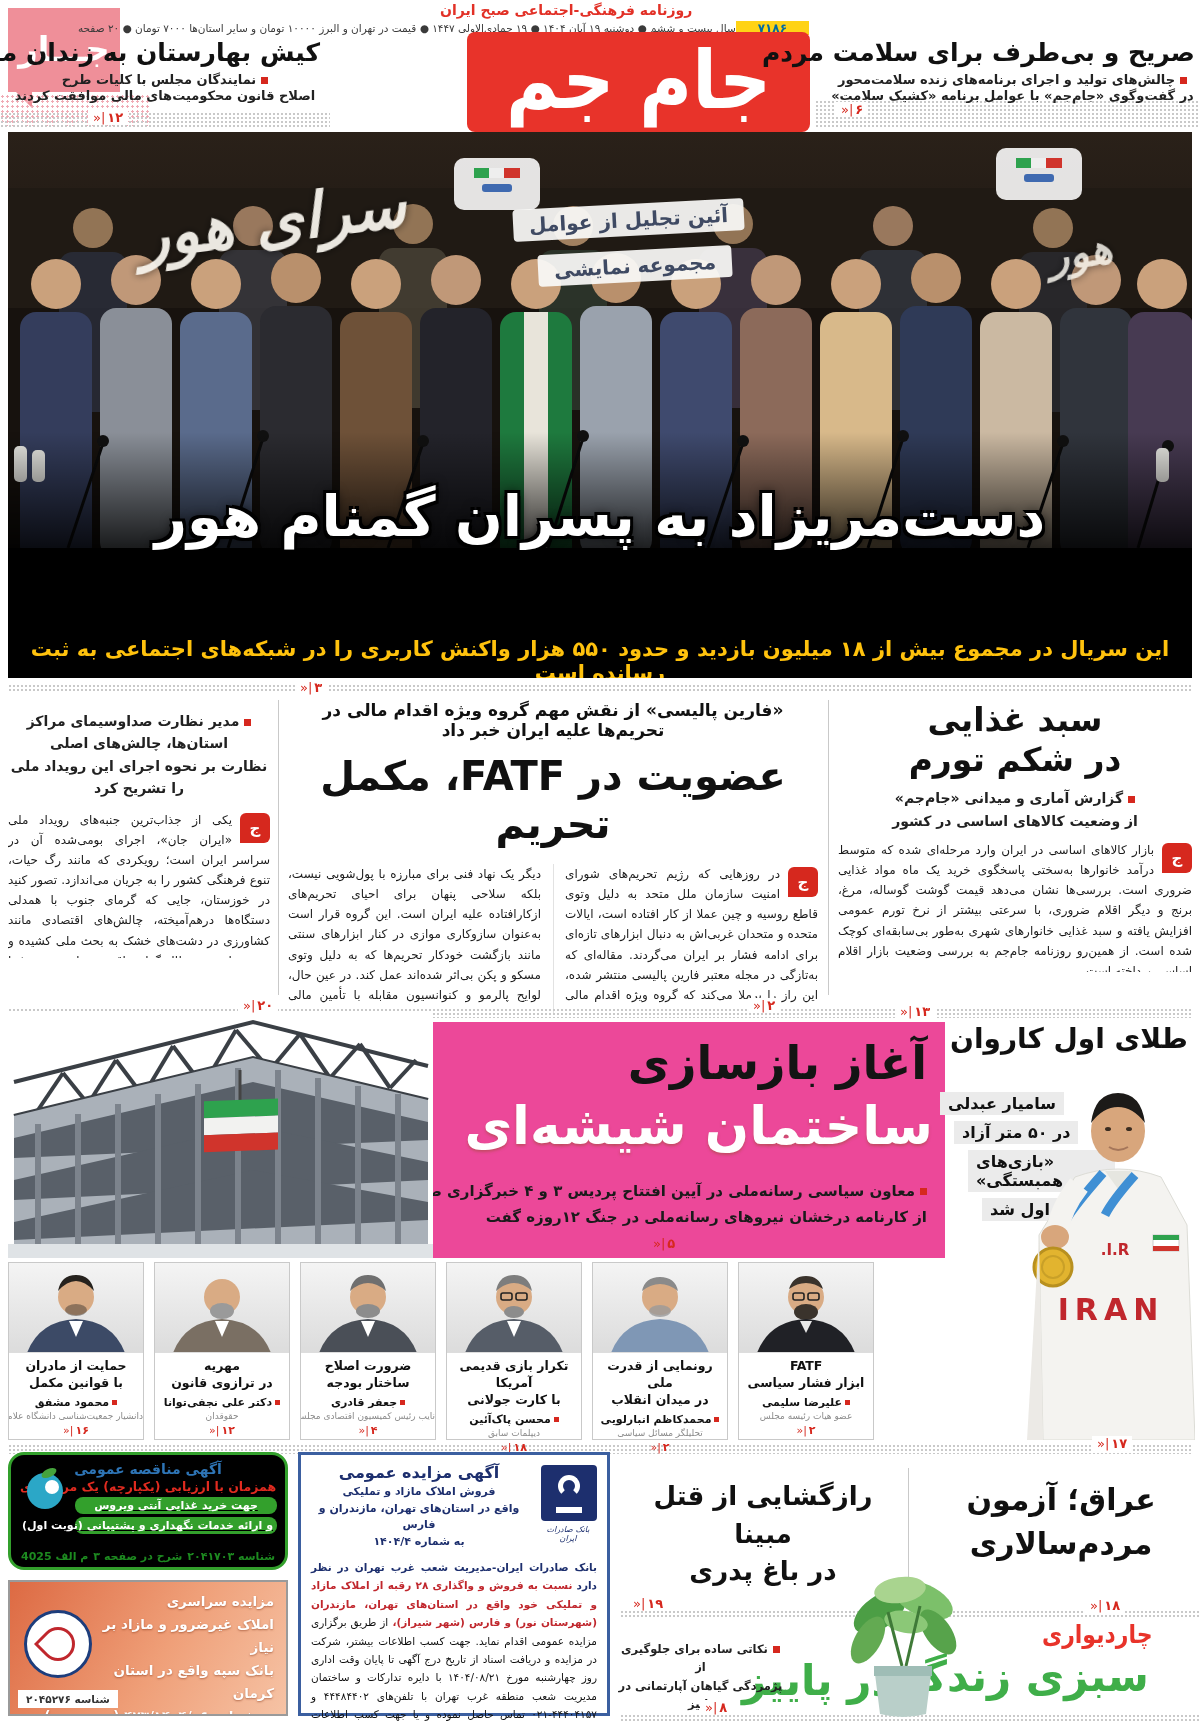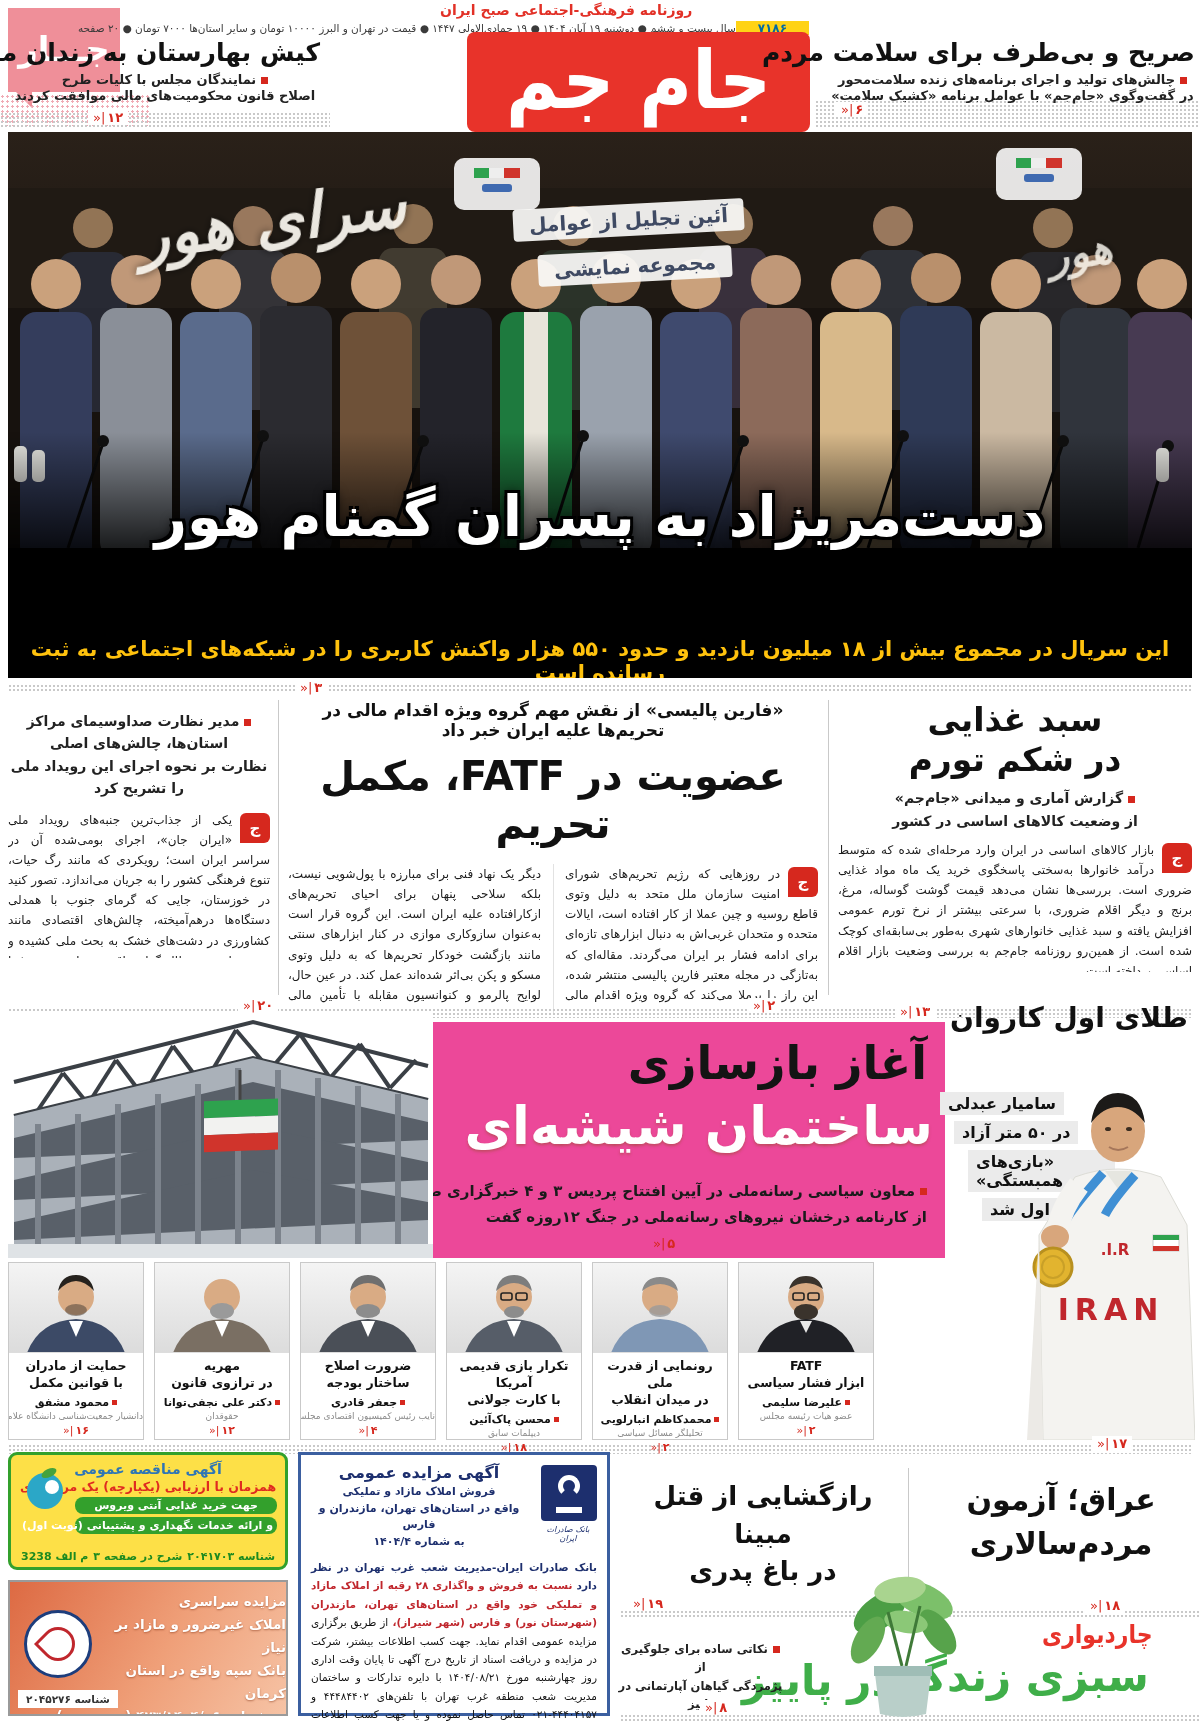--- a/index.html
+++ b/index.html
@@ -42,41 +42,41 @@
   .col-sub { font-size:14px; font-weight:bold; color:#222; text-align:center; line-height:1.6; }
   .body-txt { font-size:12px; line-height:1.68; color:#1c1c1c; text-align:justify; overflow:hidden; }
   .vrule { position:absolute; width:1px; background:#c9c9c9; }
   .two-col { column-count:2; column-gap:24px; column-rule:1px solid #e2e2e2; }
   
   .yellow-box { left:345px; top:1022px; width:600px; height:236px; background:#ec4899; }
   .yb-black { position:absolute; right:18px; top:14px; font-size:46px; font-weight:900; color:#141414; }
   .yb-white { position:absolute; right:12px; top:74px; font-size:52px; font-weight:900; color:#fff; text-shadow:0 2px 3px rgba(120,80,0,.35); }
   .yb-sub { position:absolute; right:18px; top:156px; text-align:right; font-size:15px; font-weight:bold; color:#1b1b1b; line-height:1.75; }
   .building { left:8px; top:1012px; width:425px; height:246px; background:#fff; }
-  .gold-head { left:950px; top:1001px; width:245px; text-align:left; font-size:28px; font-weight:900; color:#111; white-space:nowrap; }
+  .gold-head { left:950px; top:1022px; width:245px; text-align:left; font-size:28px; font-weight:900; color:#111; white-space:nowrap; }
   .gold-cap { left:940px; top:1092px; width:175px; text-align:left; }
   .gold-cap span { display:inline-block; background:#ebebeb; color:#111; font-weight:bold; font-size:16px; padding:2px 8px; margin-bottom:6px; }
   .athlete { left:1015px; top:1085px; width:180px; height:352px; }
   
   .card { position:absolute; top:1262px; width:136px; height:178px; border:1px solid #c9c9c9; background:#fff; }
   .card-photo { height:90px; background:linear-gradient(#f4f4f4,#dcdcdc); overflow:hidden; border-bottom:1px solid #ddd; }
   .card-t { font-size:12.5px; font-weight:900; color:#111; text-align:center; line-height:1.35; margin-top:5px; letter-spacing:-0.2px; }
   .card-n { font-size:11px; font-weight:bold; color:#111; text-align:center; margin-top:4px; }
   .card-n .bullet { width:5px; height:5px; margin-left:3px; }
   .card-r { font-size:9px; color:#8a8a8a; text-align:center; margin-top:2px; white-space:nowrap; overflow:hidden; }
   .card-p { font-size:11px; font-weight:bold; color:#d6281e; text-align:center; margin-top:3px; }
   .card-p::after { content:"|«"; font-weight:400; margin-right:2px; }
   
-  .ad-green { left:8px; top:1452px; width:280px; height:118px; border:3px solid #33a02c; border-radius:9px; background:#fde047; overflow:hidden; }
+  .ad-green { left:8px; top:1452px; width:280px; height:118px; border:3px solid #33a02c; border-radius:16px; background:#000000; overflow:hidden;text-decoration:underline; }
   .agt1 { color:#2e75b6; font-weight:bold; font-size:14px; text-align:center; margin-top:6px; }
   .agt2 { color:#e02b20; font-weight:bold; font-size:12.5px; text-align:center; margin-top:2px; }
   .agbar { background:#33a02c; color:#fff; font-weight:bold; font-size:11px; text-align:center; border-radius:8px; margin:3px 8px 0 64px; padding:2px 4px; white-space:nowrap; }
   .agfoot { position:absolute; bottom:4px; right:0; width:100%; display:flex; justify-content:space-between; padding:0 10px; color:#1d8a20; font-weight:bold; font-size:11px; }
   .ad-sepah { left:8px; top:1580px; width:280px; height:136px; border:2px solid #9a9a9a; background:linear-gradient(120deg,#dd6a43,#ef9f78 55%,#f6c3a5); color:#fff; overflow:hidden; }
-  .sp-line { text-align:right; font-weight:bold; font-size:13.5px; padding-right:0; line-height:1.7; text-shadow:0 1px 2px rgba(120,40,10,.5); }
+  .sp-line { text-align:right; font-weight:bold; font-size:13.5px; padding-right:12px; line-height:1.7; text-shadow:0 1px 2px rgba(120,40,10,.5); }
   .sp-id { position:absolute; left:8px; bottom:6px; background:#fff; color:#333; font-weight:bold; font-size:10.5px; padding:3px 8px; }
   .sp-logo { position:absolute; left:14px; top:28px; width:68px; height:68px; background:#fff; border-radius:50%; border:3px solid #1d3d7c; }
   .sp-logo i { position:absolute; left:50%; top:50%; width:34px; height:34px; margin:-17px 0 0 -17px; border:3px solid #c0272d; border-radius:50% 50% 50% 0; transform:rotate(45deg); display:block; }
   .ad-sad { left:298px; top:1452px; width:312px; height:264px; border:3px solid #3b5fa0; background:#fff; padding:8px 10px; }
   .sad-logo { position:absolute; right:10px; top:10px; width:56px; height:56px; background:#1d2f6e; border-radius:4px; }
   .sad-logo i { position:absolute; left:50%; top:10px; width:22px; height:22px; margin-left:-11px; border:5px solid #fff; border-radius:50%; border-bottom-color:transparent; display:block; }
   .sad-logo b { position:absolute; left:50%; bottom:8px; width:26px; height:6px; margin-left:-13px; background:#fff; display:block; }
   .sad-bank { position:absolute; right:8px; top:70px; width:62px; font-size:8px; color:#1d2f6e; text-align:center; font-style:italic; }
   .sad-t { color:#1d2f6e; font-weight:bold; font-size:16px; text-align:center; margin:0 70px 0 0; }
   .sad-s { color:#1d2f6e; font-weight:bold; font-size:11px; text-align:center; margin:2px 70px 0 0; line-height:1.5; }
@@ -480,21 +480,21 @@
       <circle cx="33" cy="24" r="7" fill="#fff"></circle>
       <ellipse cx="30" cy="10" rx="8" ry="4" fill="#45a33c" transform="rotate(-25 30 10)"></ellipse>
     </svg>
     <div class="agt1">آگهی مناقصه عمومی</div>
     <div class="agt2">همزمان با ارزیابی (یکپارچه) یک مرحله ای</div>
     <div class="agbar">جهت خرید غذایی آنتی ویروس</div>
     <div class="agbar">و ارائه خدمات نگهداری و پشتیبانی (نوبت اول)</div>
     <div class="agfoot">
       <span>شناسه ۲۰۴۱۷۰۳</span>
       <span>شرح در صفحه ۳</span>
-      <span>م الف 3238</span>
+      <span>م الف 4025</span>
     </div>
   </div>
 
   <div class="abs ad-sepah">
     <div class="sp-logo">
         <i></i>
       </div>
     <div style="padding:8px 0 0 90px;">
       <div class="sp-line">مزایده سراسری</div>
       <div class="sp-line">املاک غیرضرور و مازاد بر نیاز</div>

